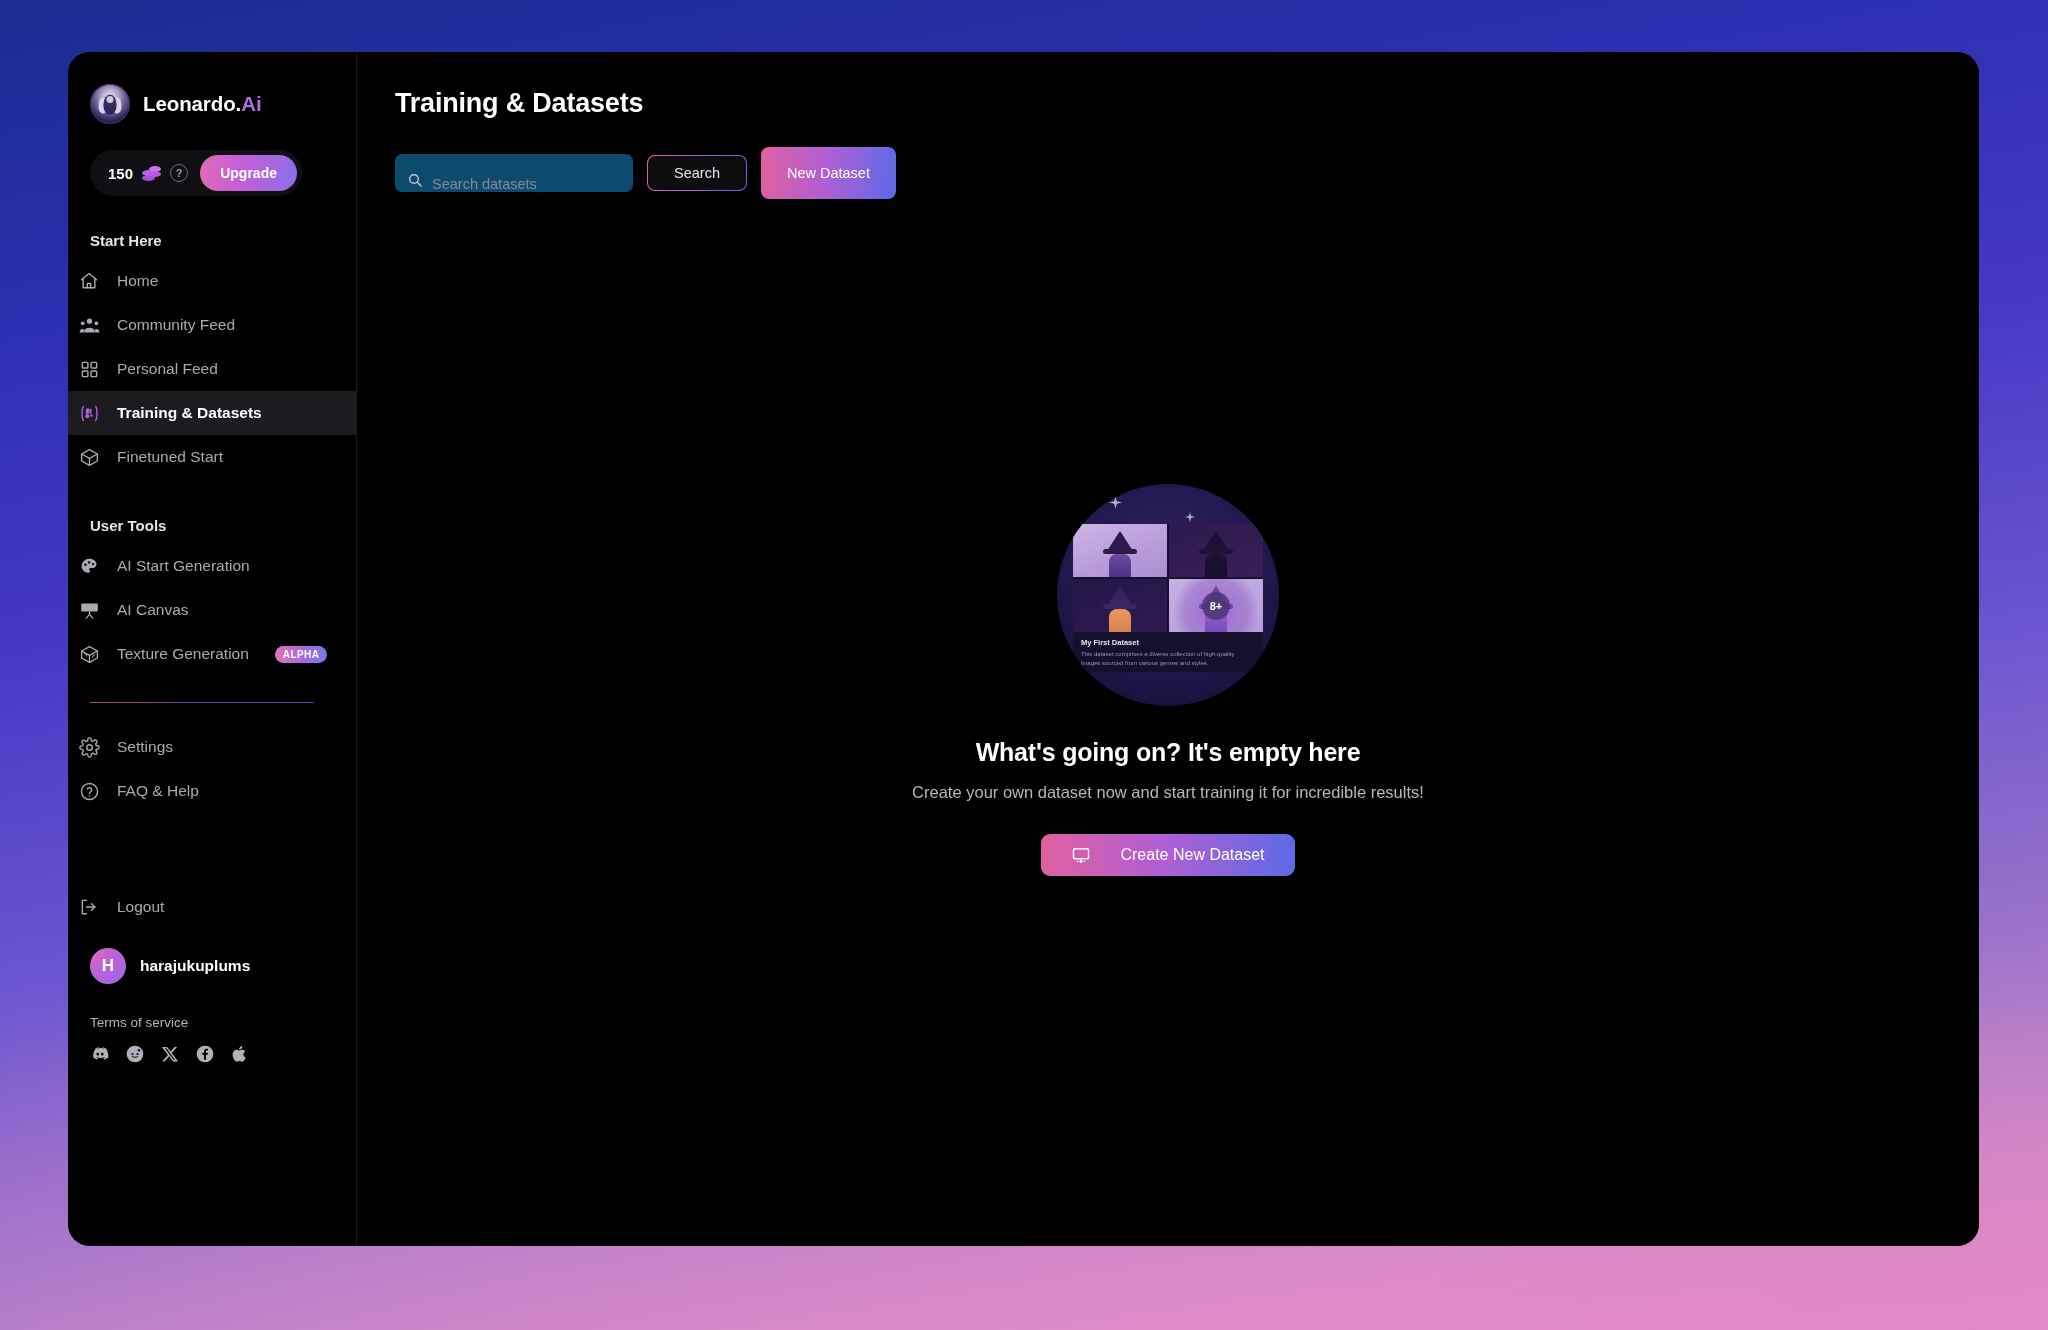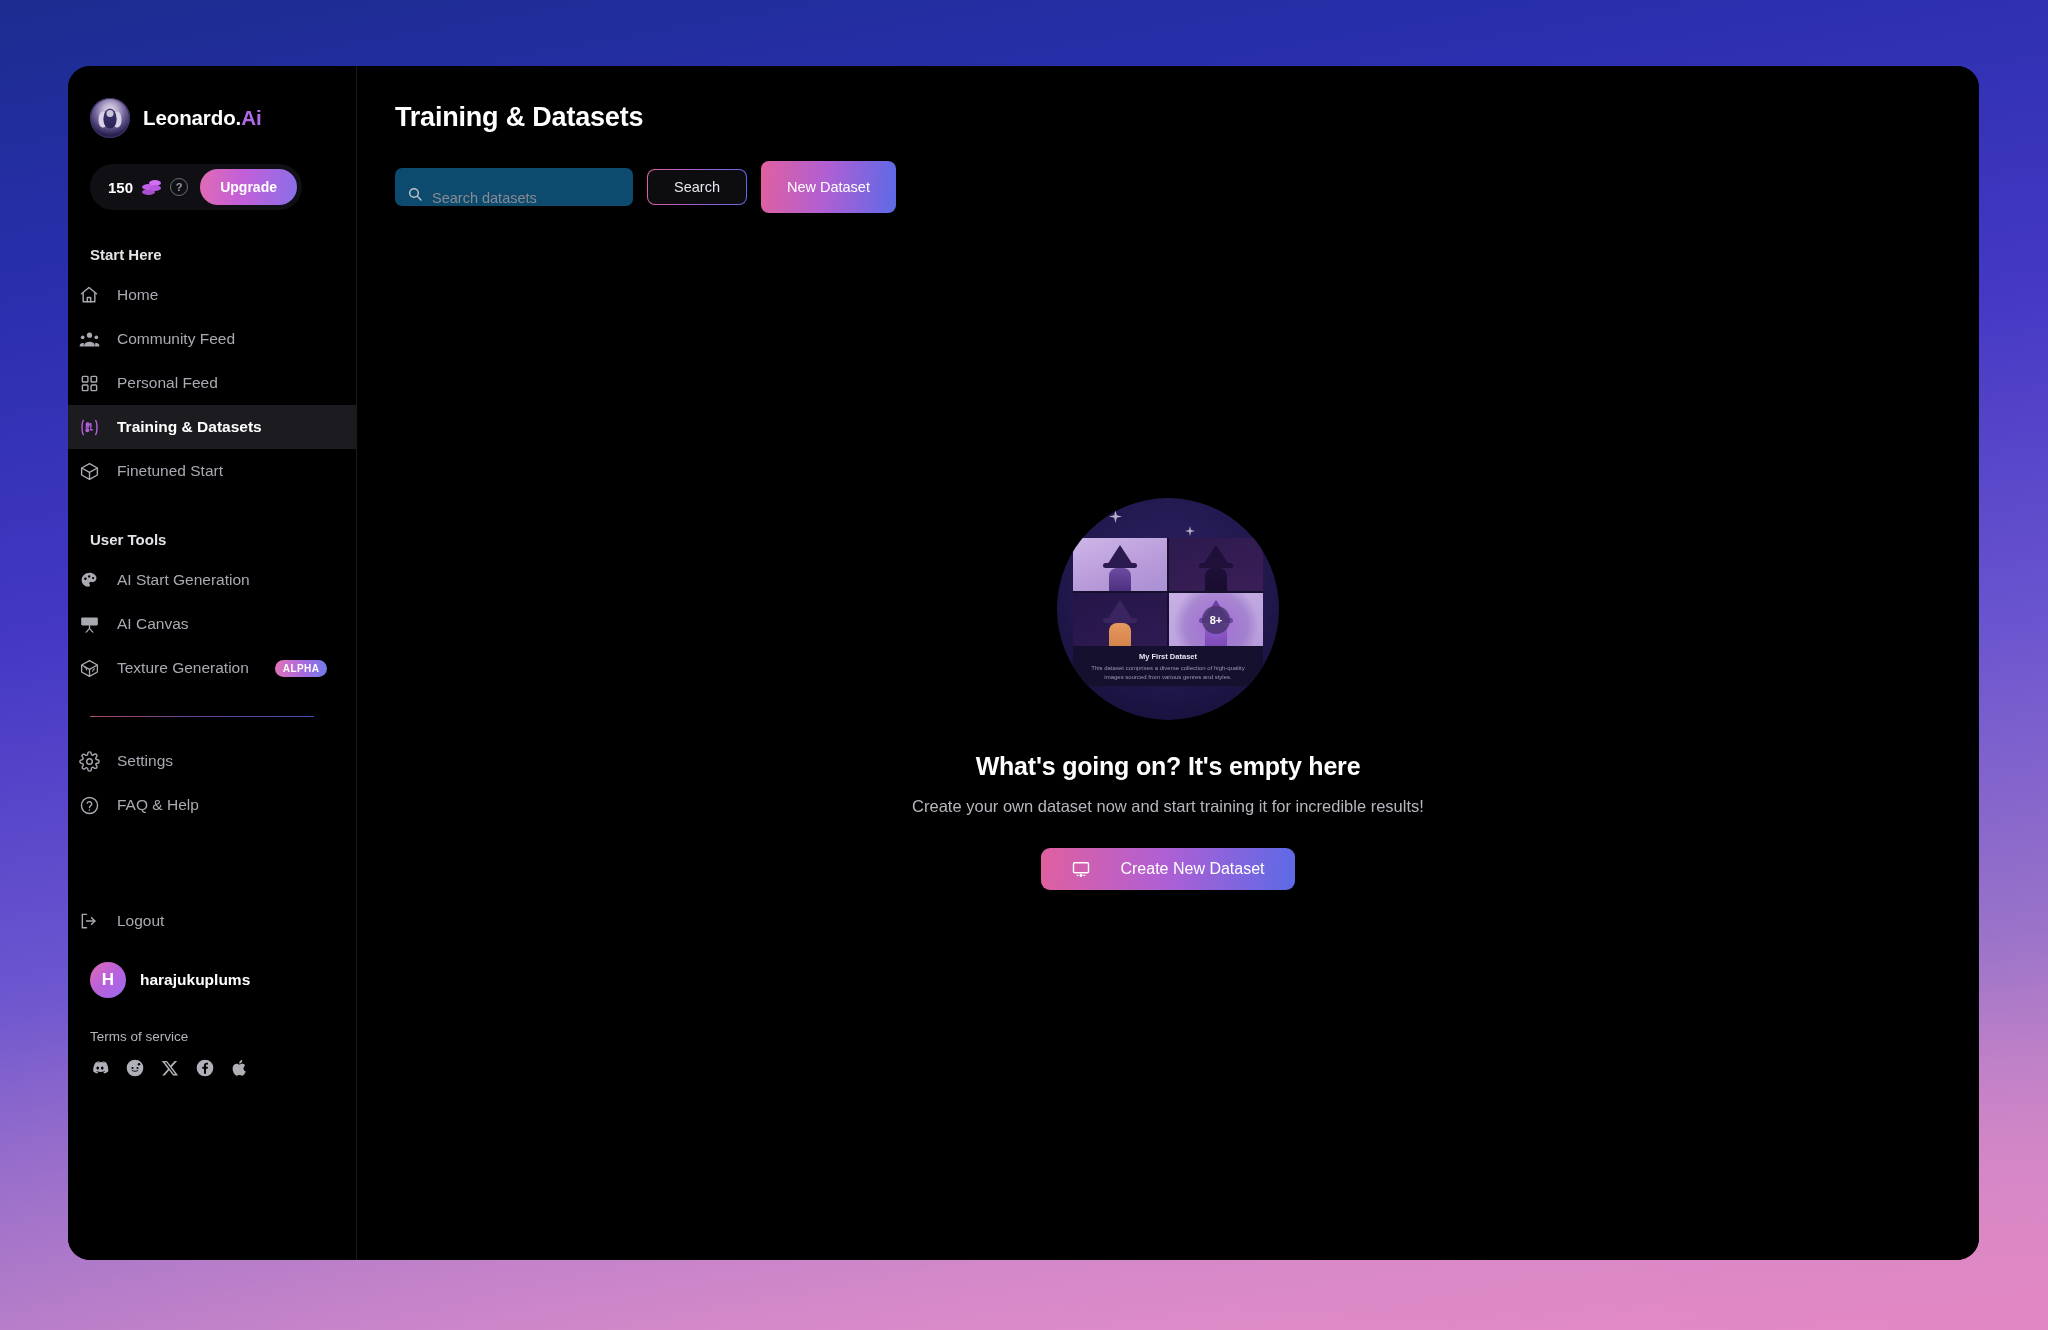--- a/index.html
+++ b/index.html
@@ -16,21 +16,21 @@
       radial-gradient(ellipse 140% 90% at 50% 120%, #e58cc9 0%, rgba(229,140,201,0) 60%),
       radial-gradient(ellipse 120% 80% at 100% 115%, #e07fc0 0%, rgba(224,127,192,0) 55%),
       linear-gradient(170deg, #1b2c8f 0%, #2a2fae 18%, #4438c4 38%, #6b55cf 58%, #9a73c9 76%, #c88ac9 90%, #e292c6 100%);
     position: relative;
   }
 
   
   .app-window {
     position: absolute;
     left: 68px;
-    top: 66px;
+    top: 52px;
     width: 1911px;
     height: 1194px;
     background: #000000;
     border-radius: 22px;
     display: flex;
     overflow: hidden;
   }
 
   
   .sidebar {
@@ -431,21 +431,21 @@
     width: 28px; height: 28px;
     border-radius: 50%;
     background: rgba(72,52,110,0.82);
     color: #ffffff;
     font-size: 11px;
     font-weight: 700;
     display: flex; align-items: center; justify-content: center;
     z-index: 3;
   }
 
-  .illo-card-meta { padding: 6px 8px 0 8px; text-align: center; }
+  .illo-card-meta { padding: 6px 8px 0 8px; }
   .illo-card-title {
     font-size: 7.5px;
     font-weight: 700;
     color: #e8e4f2;
     margin-bottom: 3px;
   }
   .illo-card-desc {
     font-size: 6px;
     line-height: 1.5;
     color: #9d95b5;

